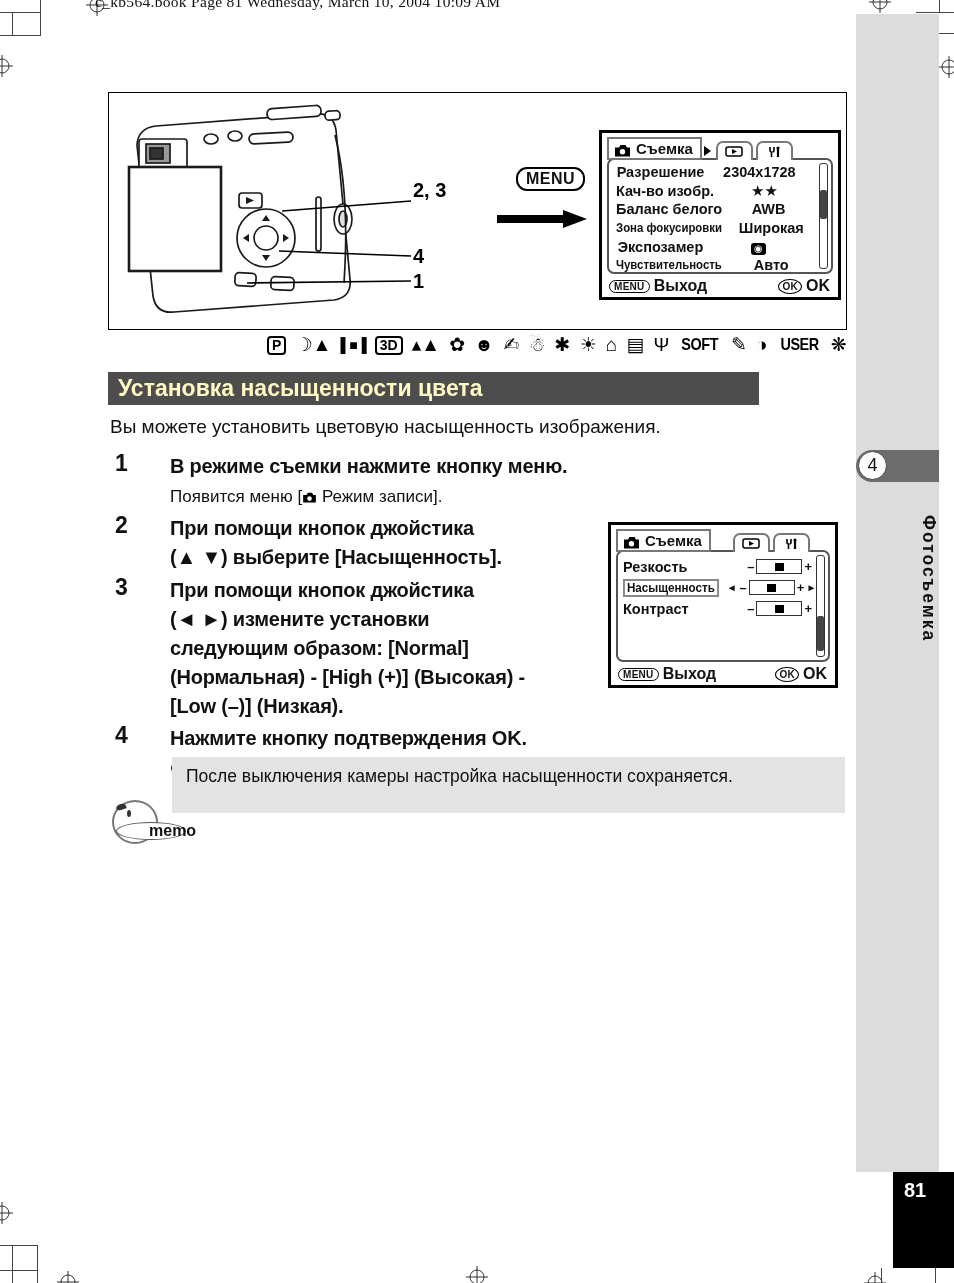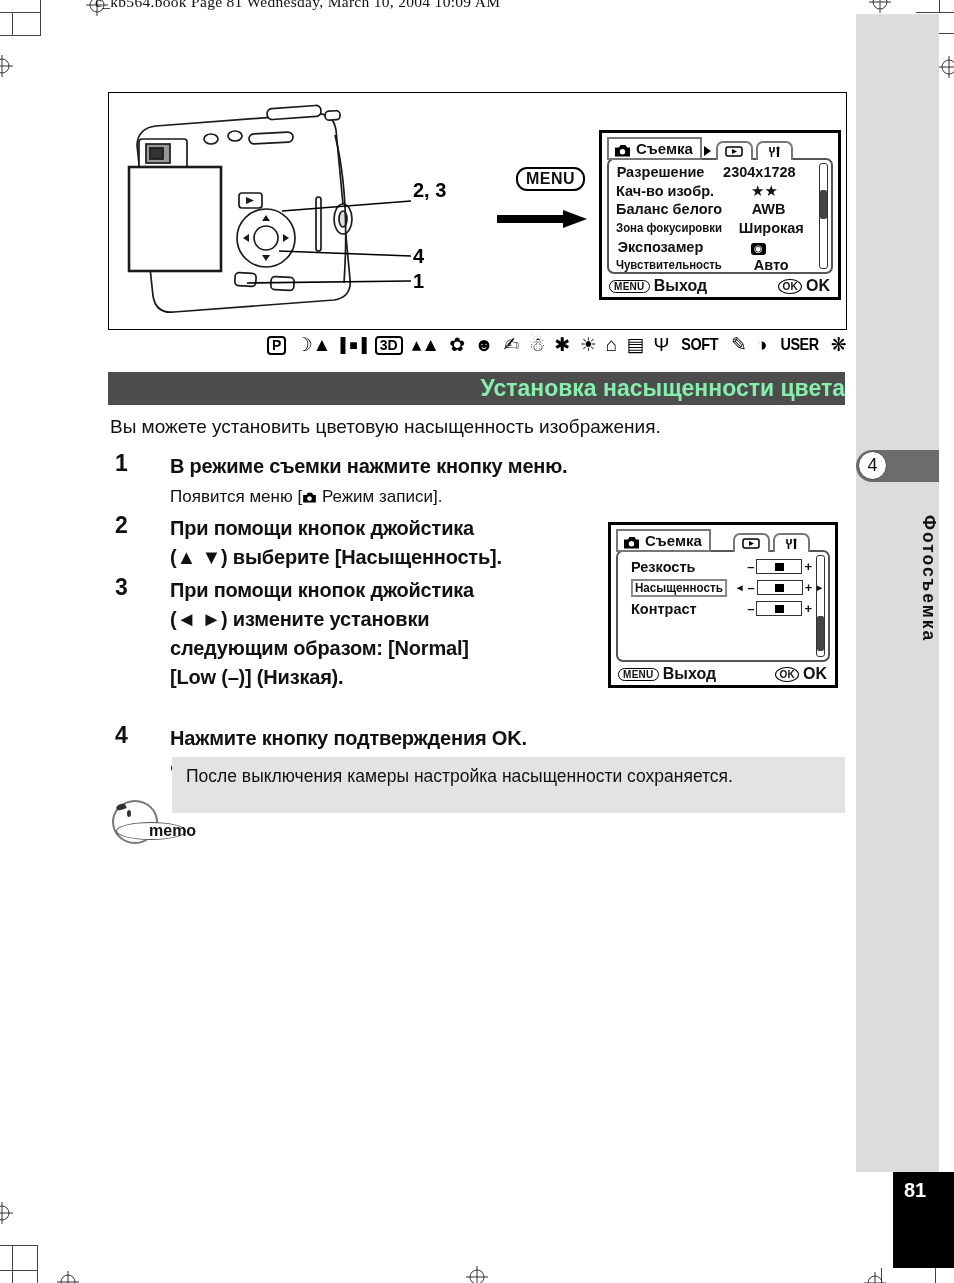--- a/index.html
+++ b/index.html
@@ -53,40 +53,40 @@
   
   .s1rows{padding:3px 16px 4px 7px;}
   .s1row{display:flex;justify-content:center;align-items:center;height:18.6px;}
   .s1label{font-weight:bold;font-size:14.5px;white-space:nowrap;}
   .s1label.small{font-size:12px;transform:scaleX(.95);transform-origin:left center;}
   .s1value{font-weight:bold;font-size:14.5px;width:110px;text-align:center;white-space:nowrap;}
   .s1value.stars{letter-spacing:0;font-size:15px;}
   .meter-badge{background:#000;color:#fff;border-radius:3px;font-size:10px;font-weight:bold;
     padding:1px 3px;display:inline-block;line-height:10px;}
   
-  .s2rows{padding:4px 16px 4px 5px;height:104px;box-sizing:border-box;margin-left:8px;}
+  .s2rows{padding:4px 16px 4px 5px;height:104px;box-sizing:border-box;}
   .s2row{display:flex;align-items:center;height:21px;gap:3px;}
   .s2label{font-weight:bold;font-size:14.5px;white-space:nowrap;}
   .s2label.sel{border:2px solid #888;font-size:12px;padding:0 2px;transform:scaleX(.97);transform-origin:left;}
   .slider{display:inline-flex;align-items:center;gap:2px;margin-left:auto;}
   .sign{font-weight:bold;font-size:13px;}
   .slidebox{display:inline-flex;align-items:center;justify-content:center;width:44px;height:13px;border:1.7px solid #333;}
   .knob{width:9px;height:8px;background:#000;display:inline-block;}
   .selarrow{font-size:10px;line-height:10px;}
   .cursor-left{margin-left:2px;}
   
   .mode-row{position:absolute;left:267px;top:331px;width:580px;height:28px;display:flex;
     align-items:center;gap:5px;justify-content:space-between;}
   .mi{font-size:19px;line-height:24px;color:#000;white-space:nowrap;}
   .mi.boxed{border:2px solid #000;border-radius:4px;font-weight:bold;font-size:14px;line-height:15px;padding:0 3px;}
   .mi.txt{font-weight:bold;font-size:17px;transform:scaleX(.85);transform-origin:center;letter-spacing:-.5px;}
   .mi.blocks{font-size:14px;letter-spacing:-1px;}
   
-  .title-bar{position:absolute;left:108px;top:372px;width:737px;height:33px;background:#4d4d4d;
-    color:#86efac;font-weight:bold;font-size:23px;line-height:33px;padding-left:10px;box-sizing:border-box;text-align:right;}
+  .title-bar{position:absolute;left:108px;top:372px;width:651px;height:33px;background:#4d4d4d;
+    color:#fef9c3;font-weight:bold;font-size:23px;line-height:33px;padding-left:10px;box-sizing:border-box;}
   .intro{position:absolute;left:110px;top:416px;font-size:19px;}
   .step{position:absolute;left:115px;}
   .step .num{position:absolute;left:0;top:0;font-weight:bold;font-size:23px;}
   .step .content{position:absolute;left:55px;top:2px;width:460px;}
   .bline{font-weight:bold;font-size:20px;line-height:29px;white-space:nowrap;letter-spacing:-.2px;}
   .sub{font-size:17px;line-height:25px;margin-top:3px;white-space:nowrap;}
   .cam-inline{display:inline-block;vertical-align:-1px;}
   
   .memo-box{position:absolute;left:172px;top:757px;width:673px;height:56px;background:#e3e3e3;}
   .memo-text{position:absolute;left:14px;top:9px;font-size:17.5px;}
@@ -368,20 +368,21 @@
     <div class="bline">(▲ ▼) выберите [Насыщенность].</div>
   </div>
 </div>
 
 <div class="step" style="top:574px;">
   <div class="num">3</div>
   <div class="content">
     <div class="bline">При помощи кнопок джойстика</div>
     <div class="bline">(◄ ►) измените установки</div>
     <div class="bline">следующим образом: [Normal]</div>
+    <div class="bline">(Нормальная) - [High (+)] (Высокая) -</div>
     <div class="bline">[Low (–)] (Низкая).</div>
   </div>
 </div>
 
 <div class="step" style="top:722px;">
   <div class="num">4</div>
   <div class="content">
     <div class="bline">Нажмите кнопку подтверждения OK.</div>
     <div class="sub">Фотокамера готова к съемке.</div>
   </div>

